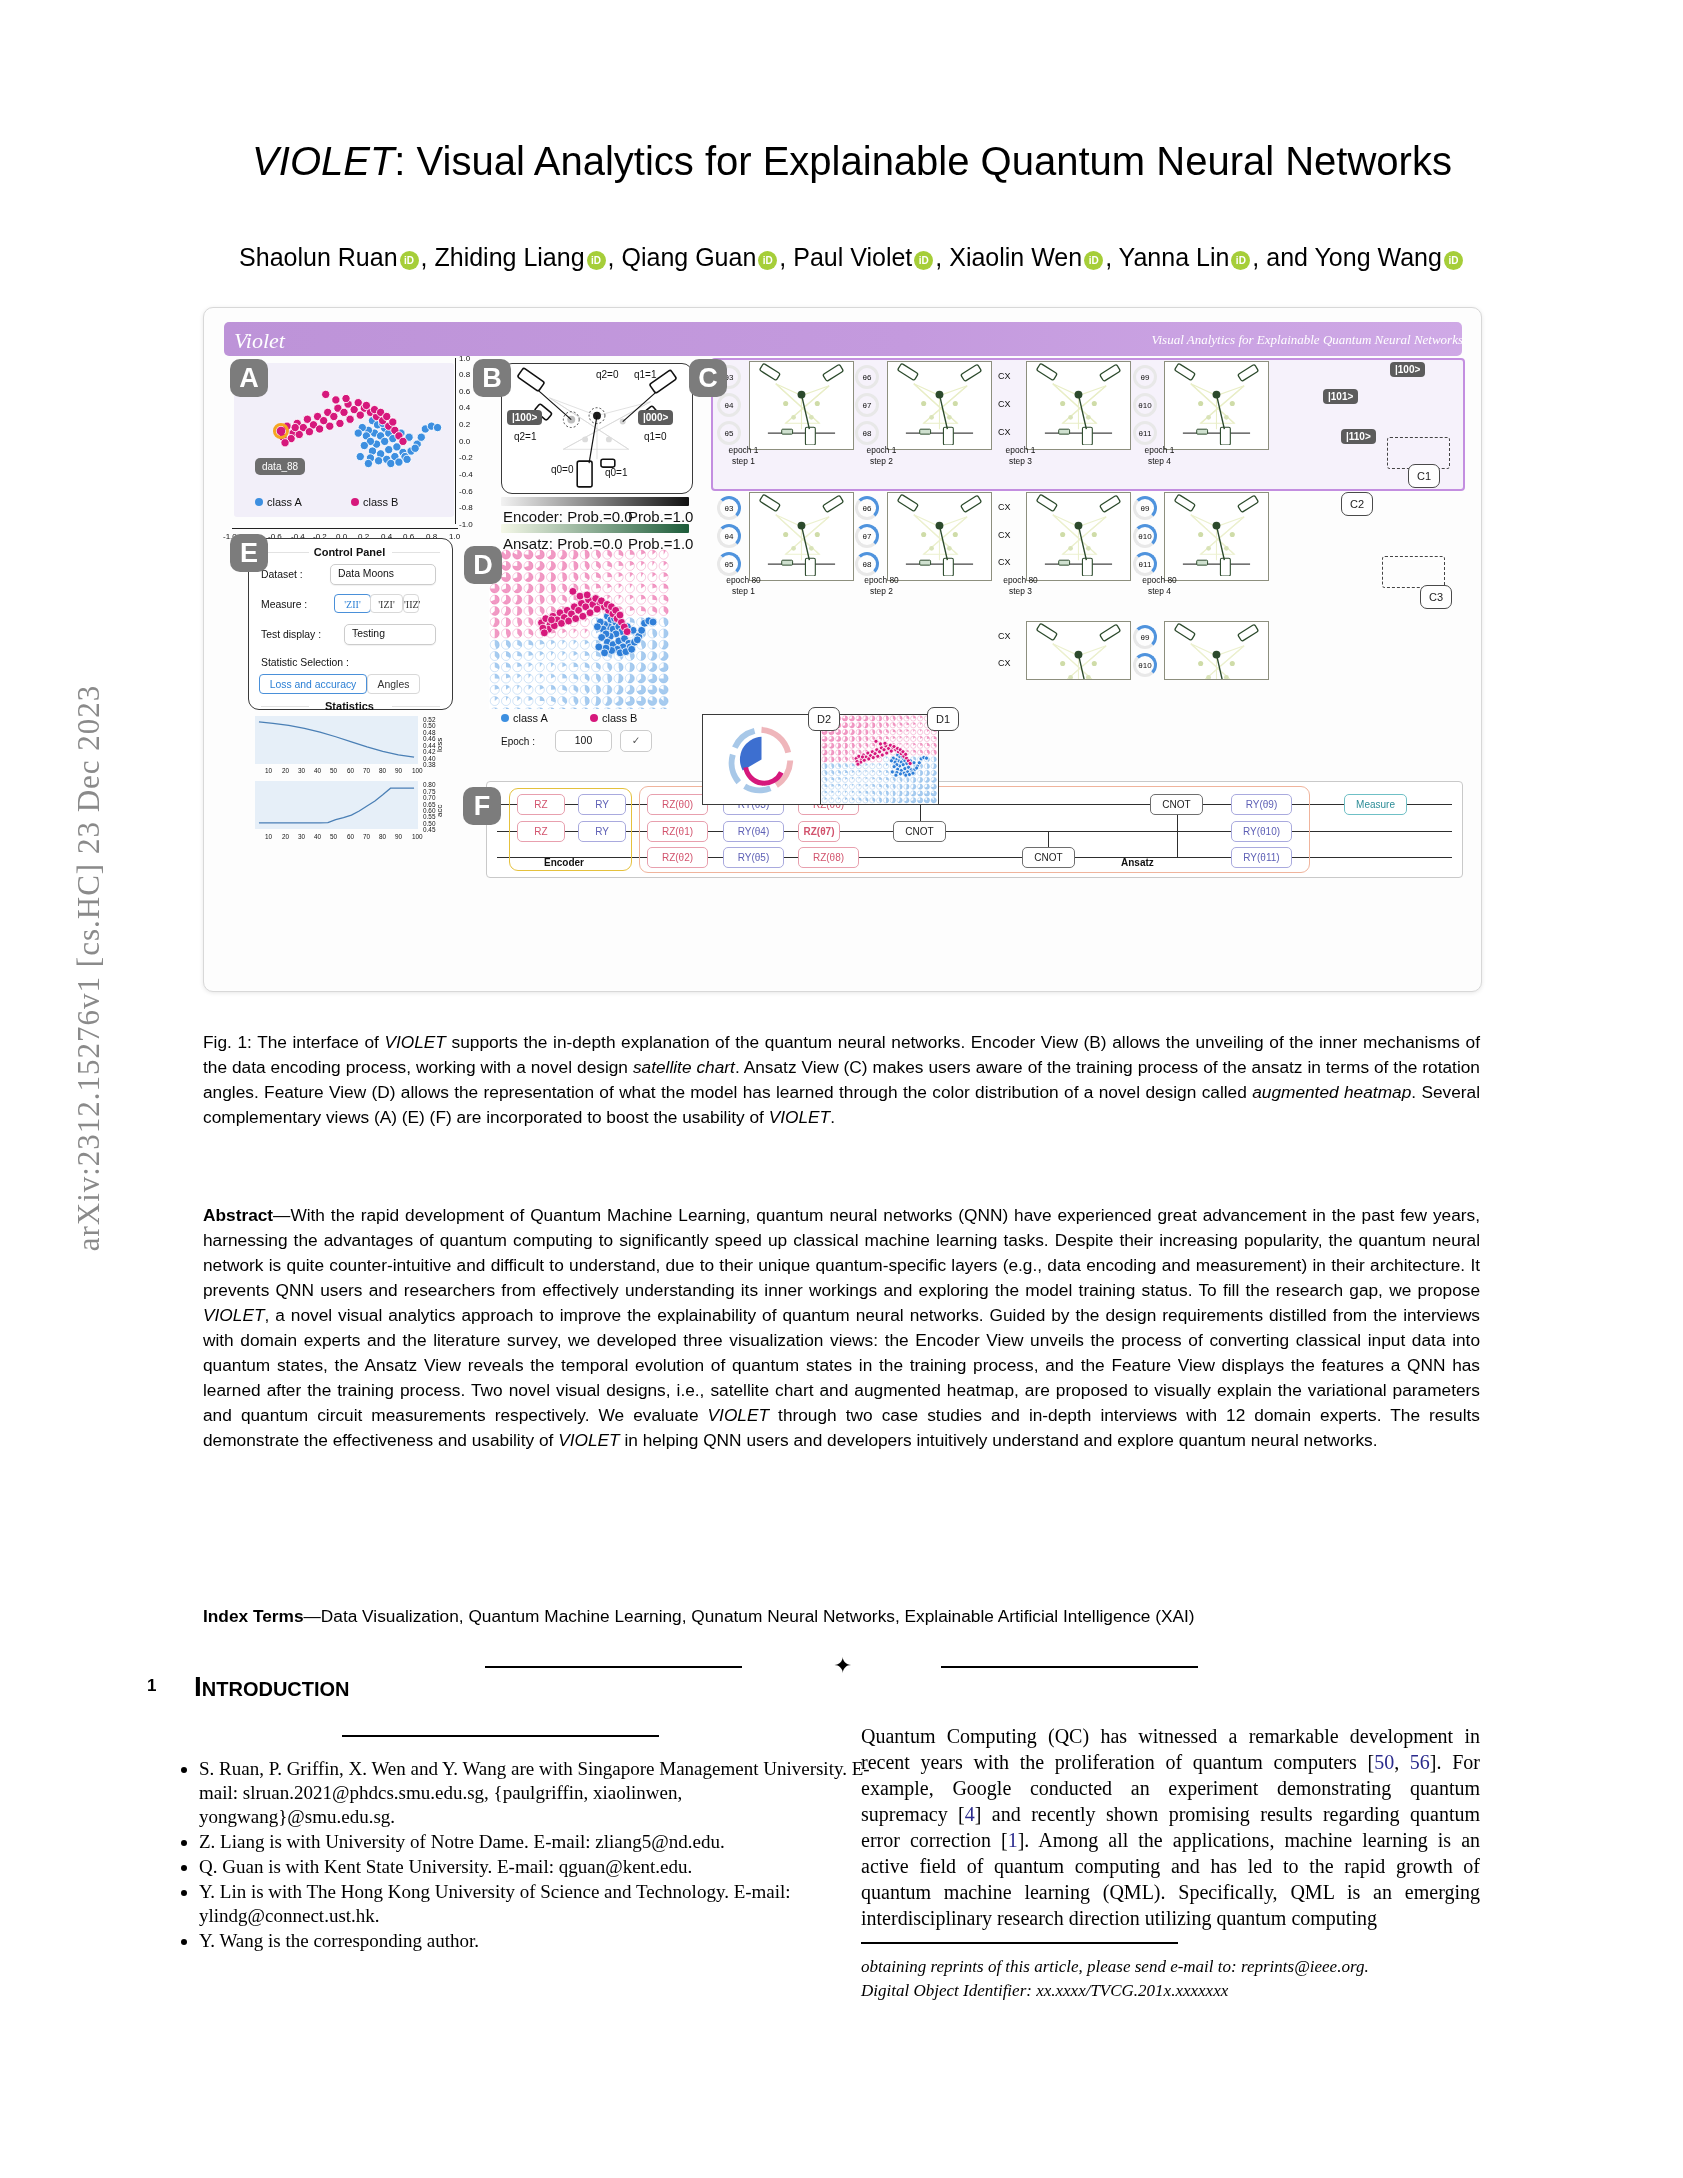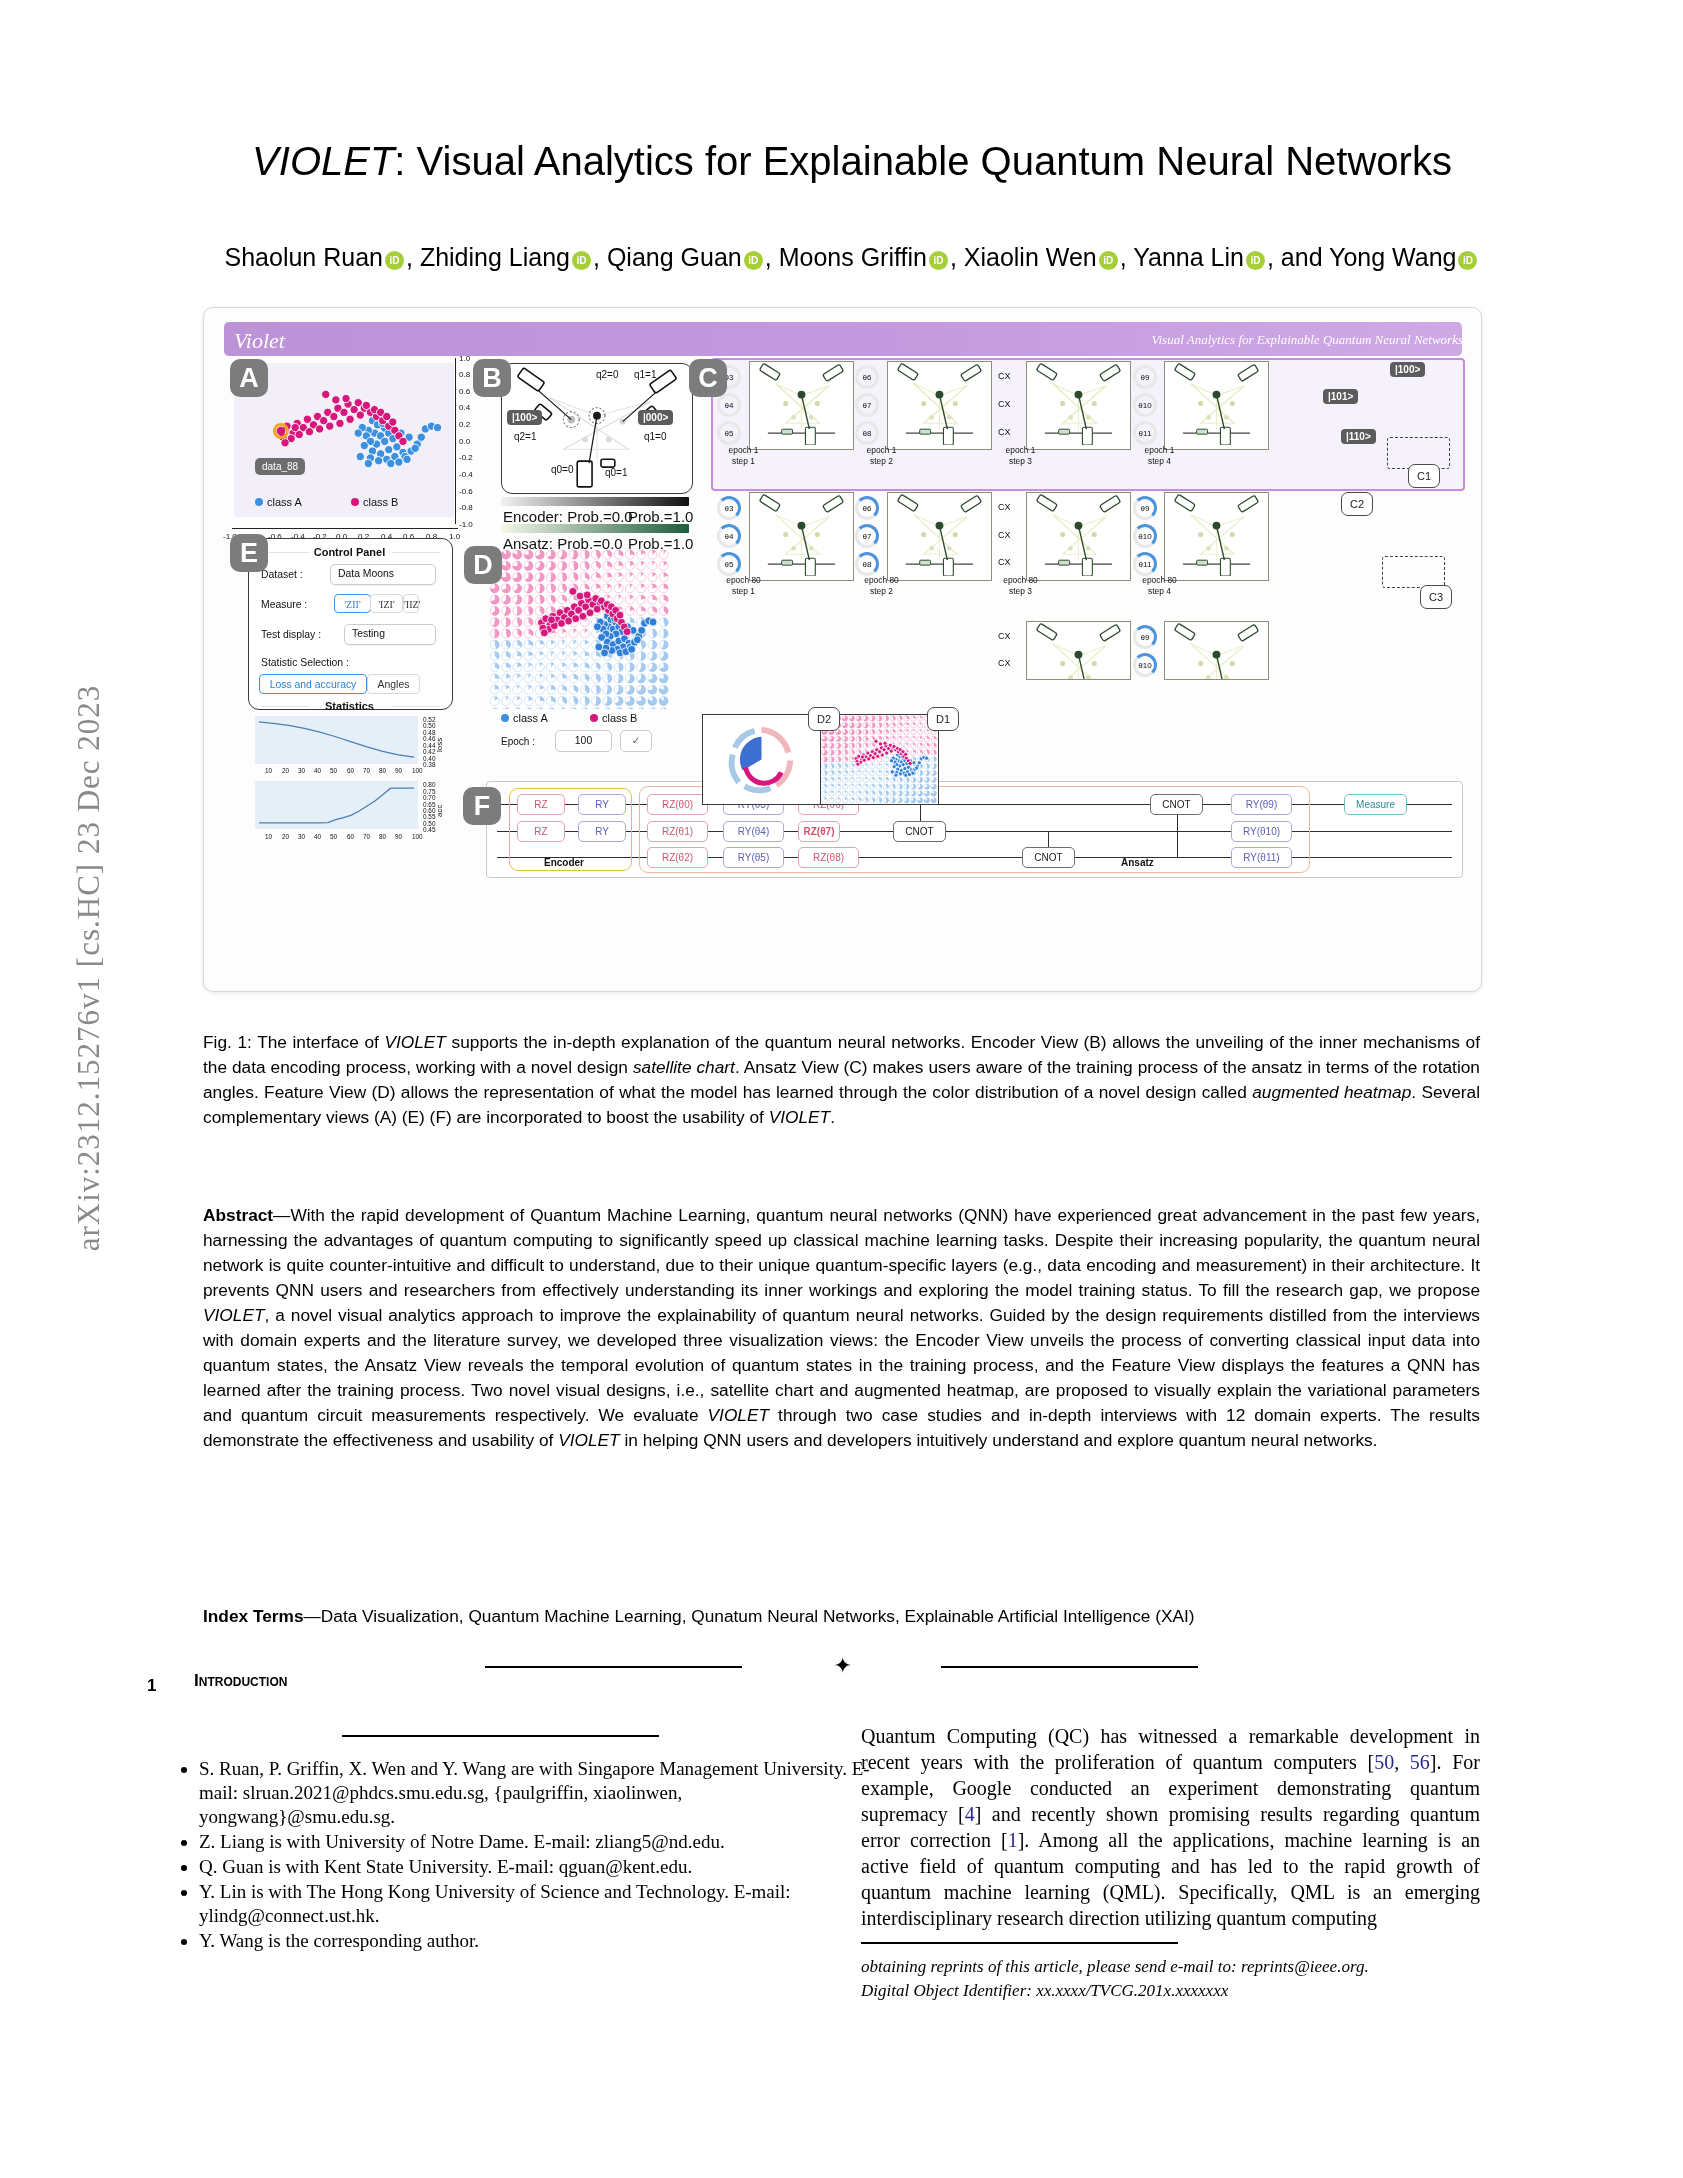--- a/index.html
+++ b/index.html
@@ -192,21 +192,21 @@
   .divider .dia{
     position:absolute;left:50%;top:0px;margin-left:-8px;width:16px;text-align:center;
     font-size:22px;line-height:22px;color:#000;
   }
   .sec-num{
     position:absolute;left:147px;top:1676px;
     font-family:"Liberation Sans",sans-serif;font-size:17px;font-weight:bold;color:#000;
   }
   .sec-title{
     position:absolute;left:194px;top:1671px;
-    font-family:"Liberation Sans",sans-serif;font-size:17px;font-weight:bold;color:#000;
+    font-family:"Liberation Sans",sans-serif;font-size:28px;font-weight:bold;color:#000;
   }
   .fn-rule{position:absolute;left:342px;top:1735px;width:317px;height:1.6px;background:#000;}
   .fn-list{
     position:absolute;left:173px;top:1757px;width:683px;
     font-family:"Liberation Serif",serif;font-size:19px;
     line-height:24px;color:#000;margin:0;padding-left:26px;
   }
   .fn-list li{margin-bottom:1px;}
   .fn-manuscript{
     position:absolute;left:150px;top:1982px;width:703px;
@@ -235,21 +235,21 @@
   <div class="arxiv-stamp">arXiv:2312.15276v1  [cs.HC]  23 Dec 2023</div>
 
   <div class="title">
     <span class="it">VIOLET</span><span>: Visual Analytics for Explainable Quantum Neural Networks</span>
   </div>
 
   <div class="authors">
     <span>Shaolun Ruan</span><span class="orcid">iD</span>,
     <span>Zhiding Liang</span><span class="orcid">iD</span>,
     <span>Qiang Guan</span><span class="orcid">iD</span>,
-    <span>Moons Griffin</span><span class="orcid">iD</span>,
+    <span>Paul Violet</span><span class="orcid">iD</span>,
     <span>Xiaolin Wen</span><span class="orcid">iD</span>,
     <span>Yanna Lin</span><span class="orcid">iD</span>,
     <span>and</span>
     <span>Yong Wang</span><span class="orcid">iD</span>
   </div>
 
   <div class="fig">
 
     <div class="violet-bar"></div>
     <div class="violet-logo">Violet</div>

